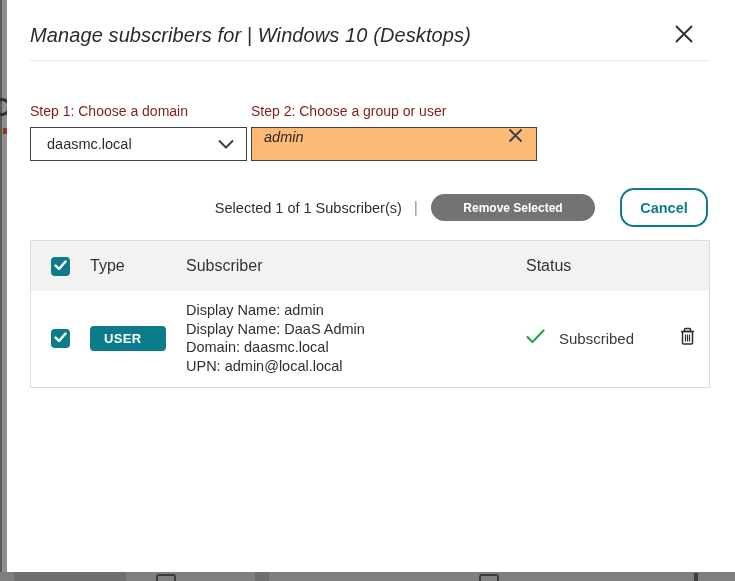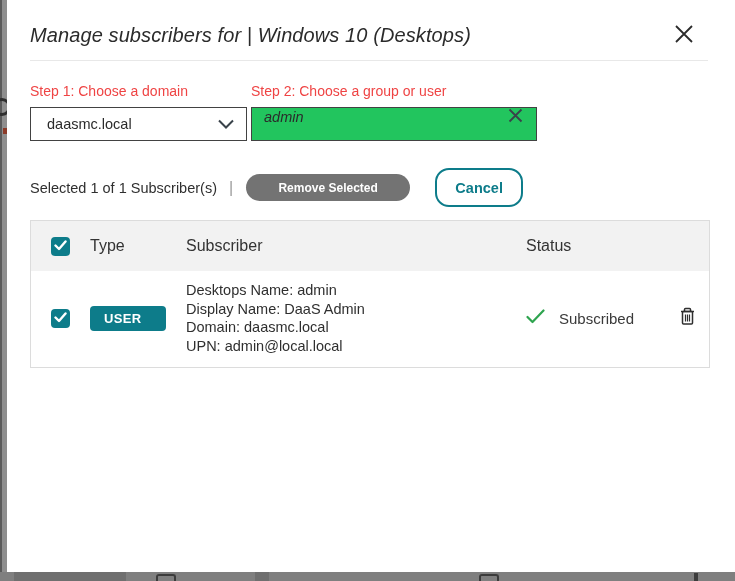--- a/index.html
+++ b/index.html
@@ -37,40 +37,40 @@
   .modal-title {
     position:absolute; left:0; top:24px;
     font-size:20px; font-weight:400; color:#2b2b2b; letter-spacing:0.1px;
   }
   .close-btn {
     position:absolute; right:13px; top:23px; width:22px; height:22px;
     cursor:pointer; background:none; border:none; padding:0;
   }
 
   .form-row { display:flex; gap:4px; margin-top:22px; }
-  .field-label { font-size:14px; color:#ef4444; margin-bottom:8px; }
+  .field-label { font-size:14px; color:#7f1d1d; margin-bottom:8px;margin-top:20px; }
 
   .select-box {
     width:217px; height:34px; border:1px solid #424242; background:#fff;
     display:flex; align-items:center; padding:0 12px 0 16px; cursor:pointer;
   }
   .select-box .value { flex:1; font-size:14.5px; color:#2b2b2b; }
 
   .search-box {
-    width:286px; height:34px; border:1px solid #424242; background:#22c55e;
+    width:286px; height:34px; border:1px solid #424242; background:#fdba74;
     display:flex; padding:0 12px 14px 12px;
   }
   .search-box input {
     flex:1; border:none; outline:none; font-family:"Liberation Sans", sans-serif;
     font-size:14.5px; font-style:italic; color:#2b2b2b; background:transparent;
     min-width:0;
   }
   .icon-btn { background:none; border:none; padding:0; cursor:pointer; display:flex; align-items:center; }
 
-  .toolbar { display:flex; align-items:center; margin-top:33px; height:27px; }
+  .toolbar { display:flex; align-items:center; margin-top:33px; height:27px;justify-content:flex-end; }
   .selected-text { font-size:14.5px; color:#2f2f2f; }
   .toolbar-sep { color:#9a9a9a; font-size:16px; margin:0 13px 0 12px; }
   .btn-primary {
     min-width:164px; height:27px; border:none; border-radius:14px;
     background:#737373; color:#ffffff; font-weight:700; font-size:12px;
     font-family:"Liberation Sans", sans-serif; cursor:pointer; margin-left:0;
   }
   .btn-secondary {
     min-width:88px; height:39px; border:2px solid #0d7c8a; border-radius:14px;
     background:#ffffff; color:#0d7c8a; font-weight:700; font-size:14.5px;
@@ -196,21 +196,21 @@
             <svg width="13" height="11" viewBox="0 0 13 11">
               <path d="M1.5 5.5 L5 9 L11.5 1.5" stroke="#ffffff" stroke-width="2.4" fill="none" stroke-linecap="round" stroke-linejoin="round"></path>
             </svg>
           </span>
         </div>
       </div>
       <div class="cell-type">
         <span class="type-badge">USER</span>
       </div>
       <div class="cell-sub sub-details">
-        <div>Desktops Name: admin</div>
+        <div>Display Name: admin</div>
         <div>Display Name: DaaS Admin</div>
         <div>Domain: daasmc.local</div>
         <div>UPN: admin@local.local</div>
       </div>
       <div class="cell-status">
         <span>
           <svg width="19" height="15" viewBox="0 0 19 15">
             <path d="M1.5 8 L6.5 13 L17.5 1.5" stroke="#2ea44f" stroke-width="2.2" fill="none" stroke-linecap="round" stroke-linejoin="round"></path>
           </svg>
         </span>

